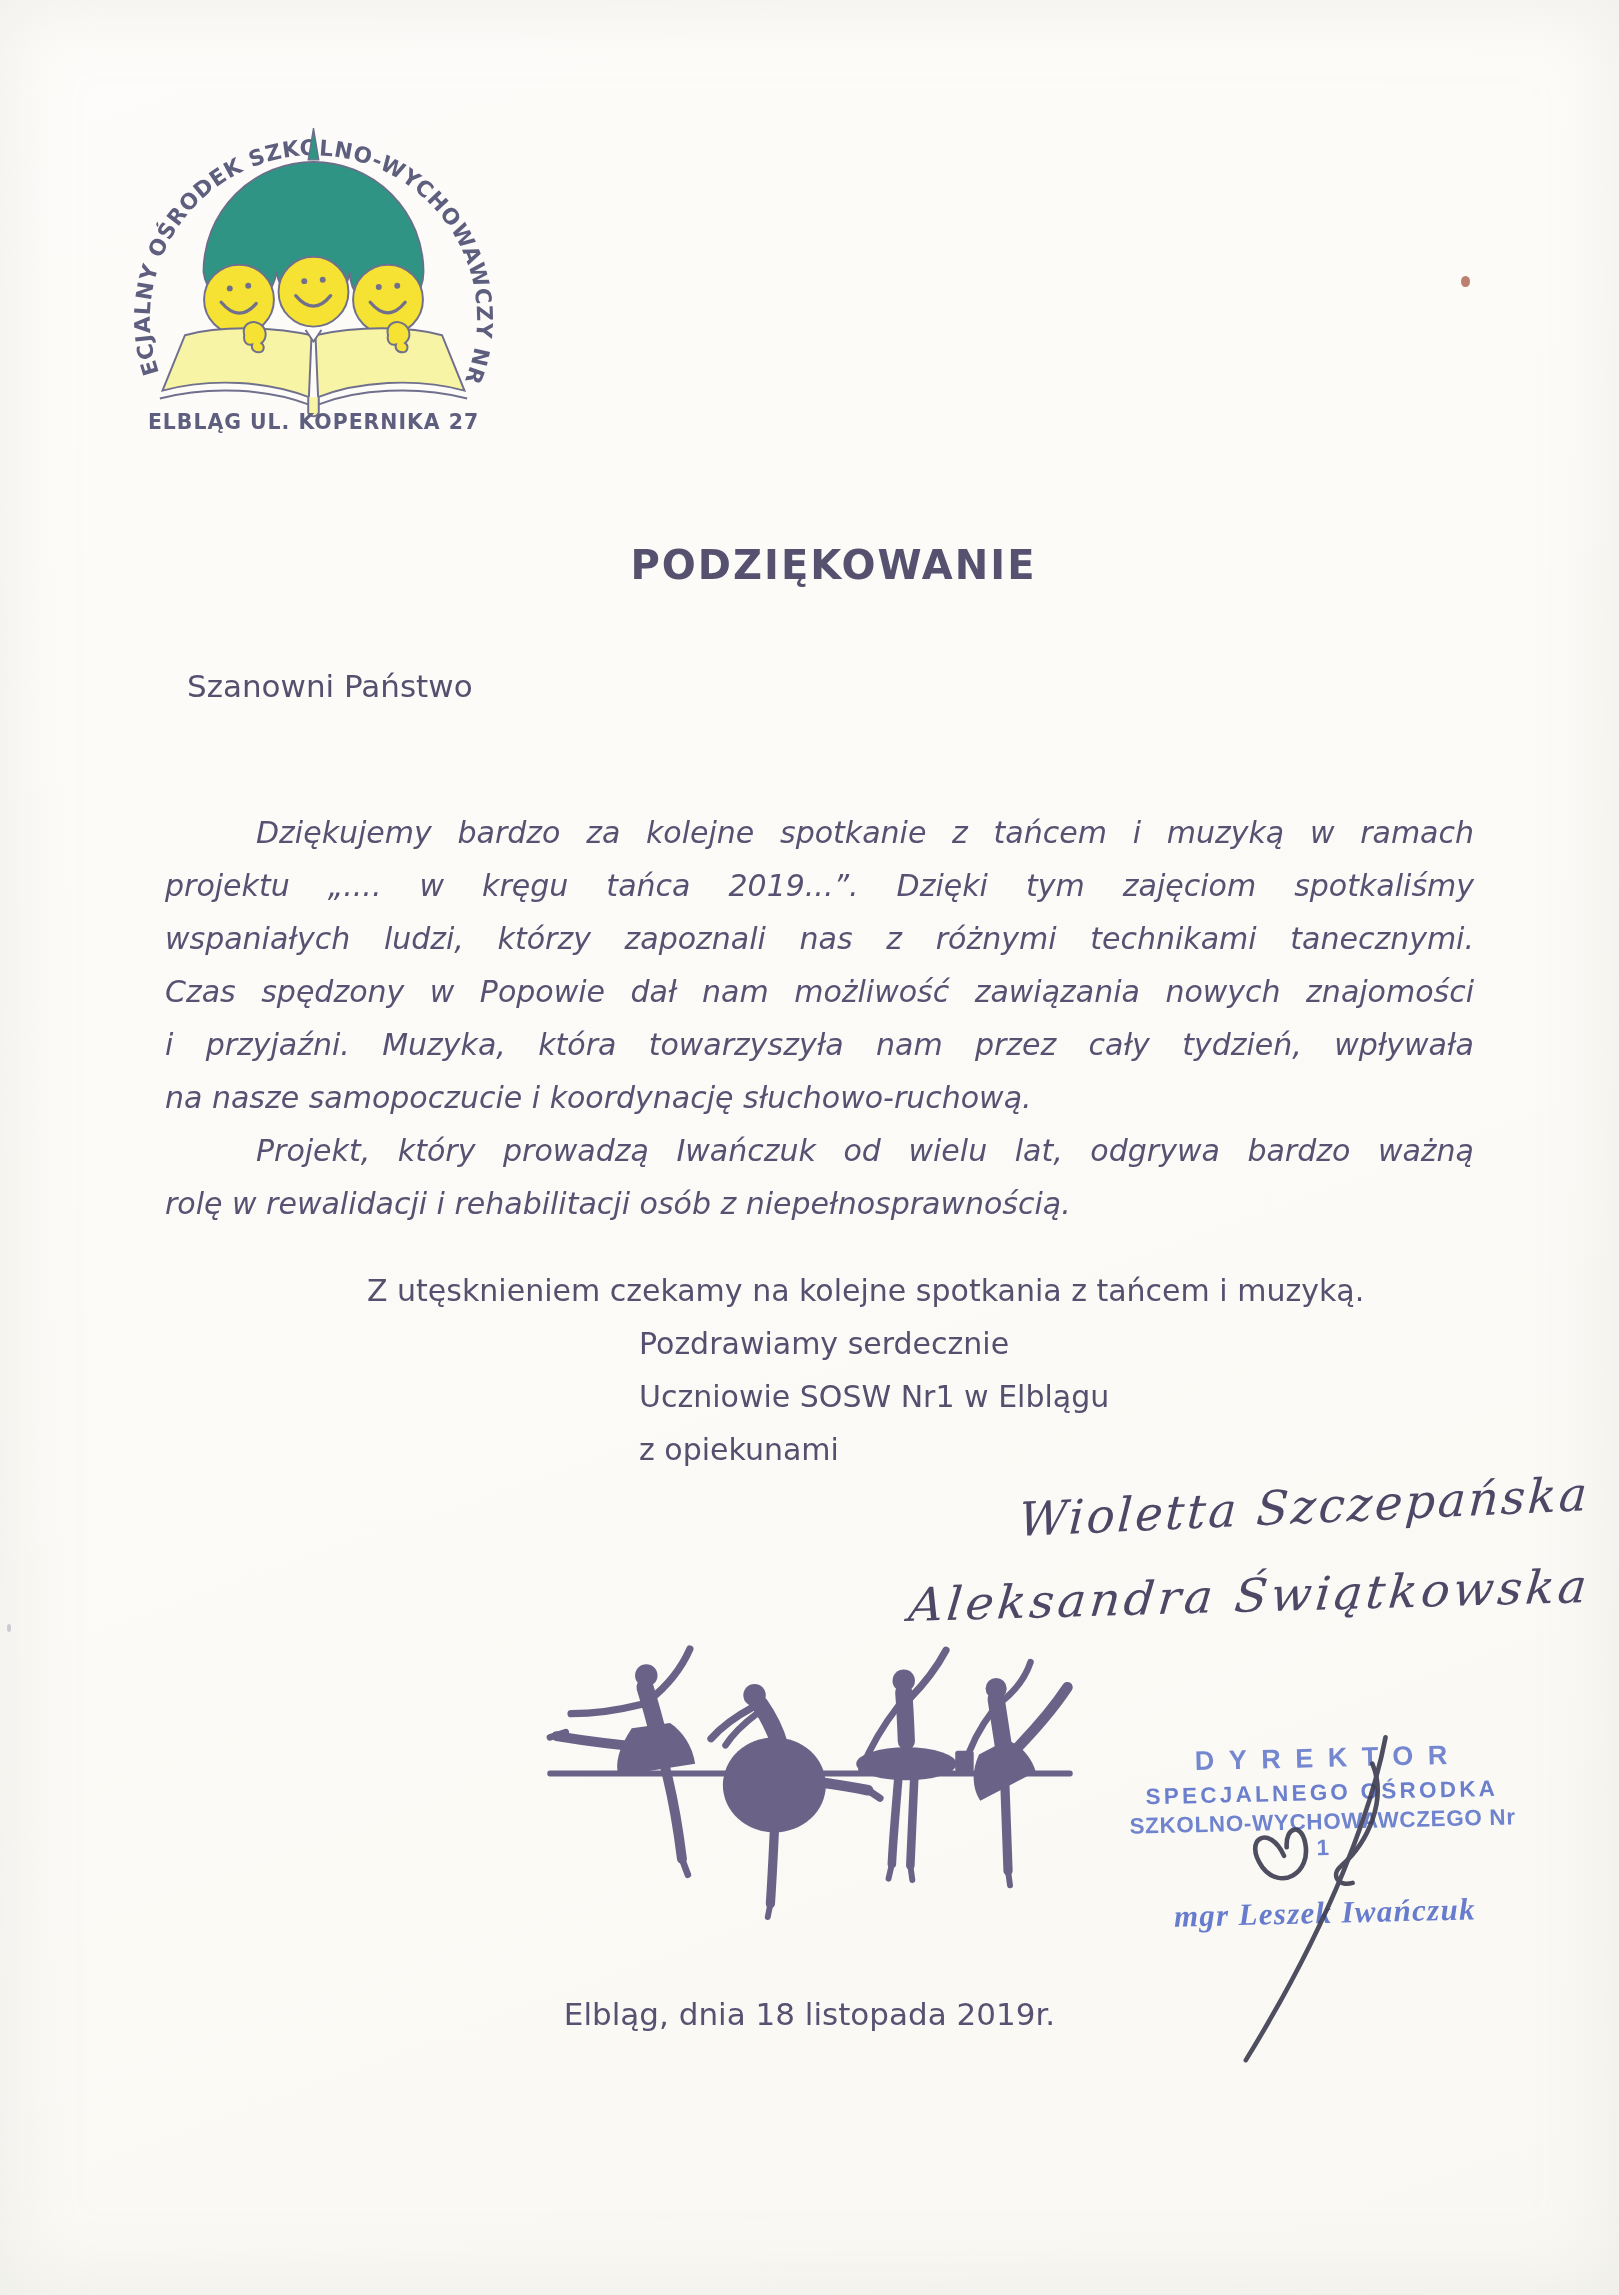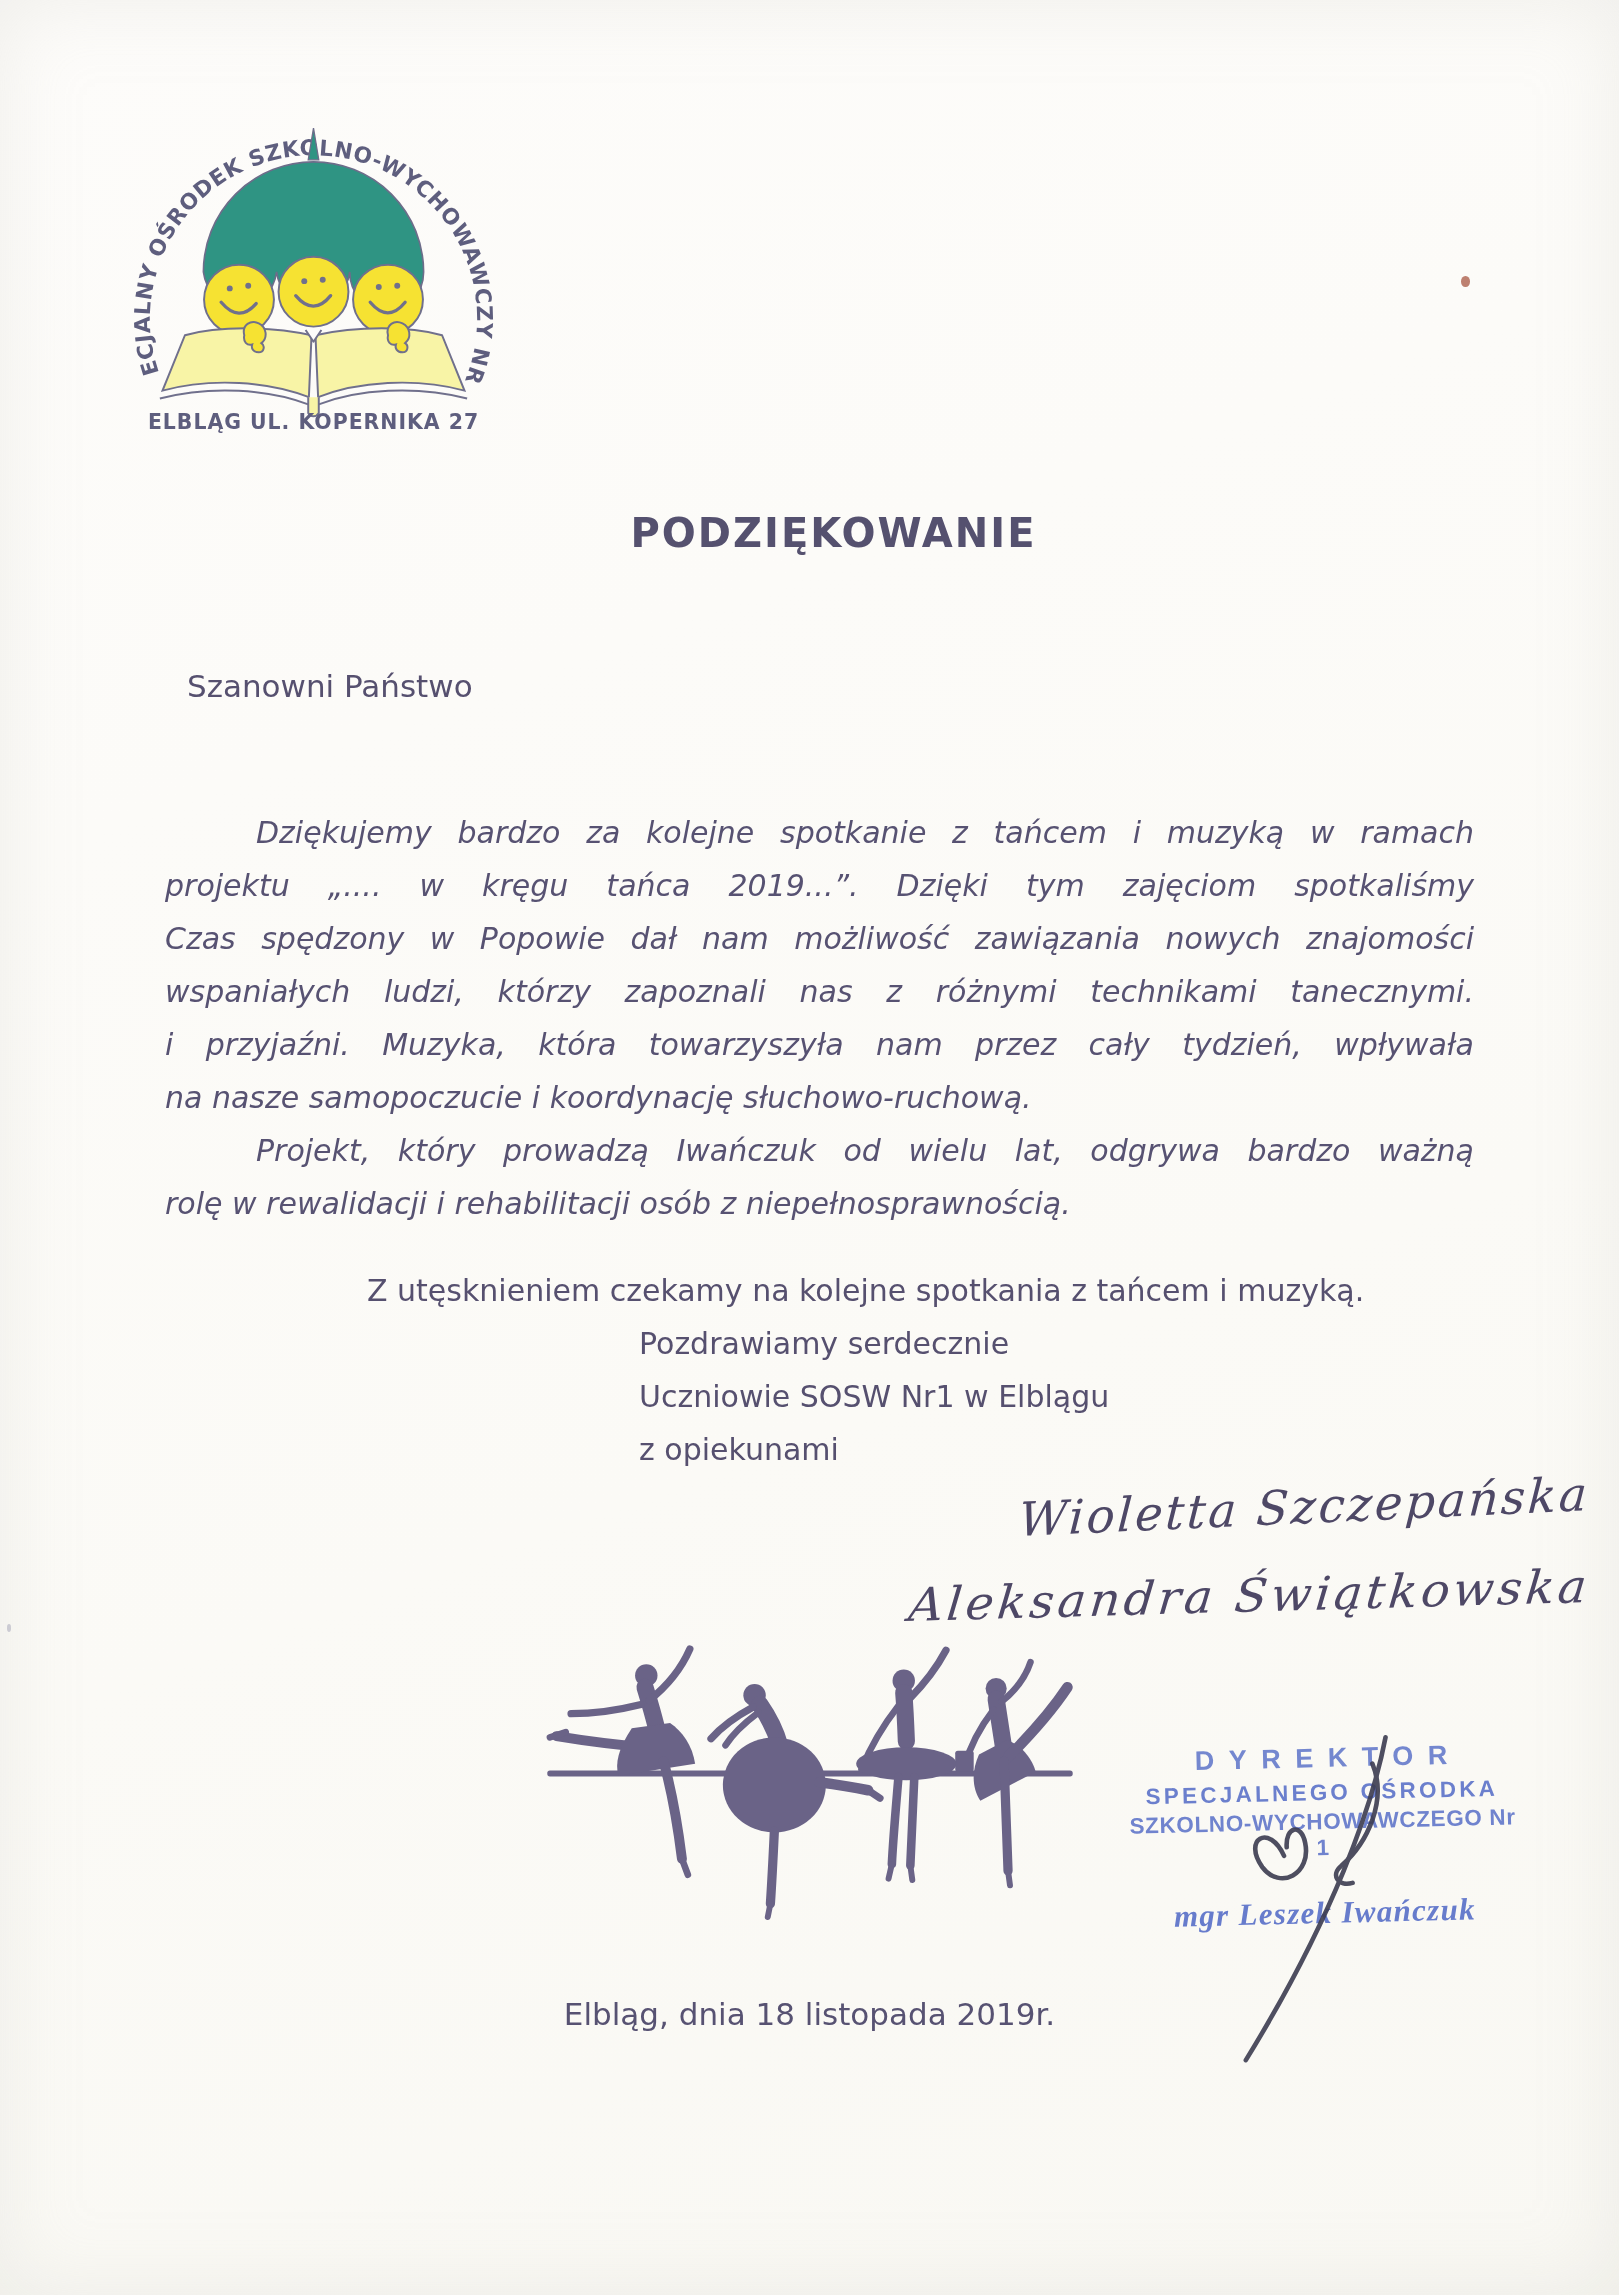--- a/index.html
+++ b/index.html
@@ -12,21 +12,21 @@
     color:#56506f;
     box-shadow:inset 0 0 79px rgba(200,198,190,.25);
   }
   .abs{position:absolute;}
 
   
   .logo{left:119px;top:91px;width:389px;height:346px;}
 
   
   .title{
-    left:0;right:0;top:510px;
+    left:0;right:0;top:542px;
     text-align:center;
     font-size:40px;font-weight:bold;letter-spacing:2px;
     color:#55516f;
     padding-left:48px;
   }
 
   .salutation{left:187px;top:668px;font-size:31px;}
 
   
   .bodyblock{left:165px;width:1309px;font-size:30px;line-height:53px;color:#575272;}
@@ -137,22 +137,22 @@
     <text x="295" y="510" text-anchor="middle" font-family="DejaVu Sans,sans-serif" font-size="31" font-weight="bold" letter-spacing="1.5" fill="#5e5e7e">ELBLĄG  UL. KOPERNIKA 27</text>
   </svg>
 
   <div class="abs title">PODZIĘKOWANIE</div>
 
   <div class="abs salutation">Szanowni Państwo</div>
 
   <div class="abs bodyblock p1">
     <div class="line just indent">Dziękujemy bardzo za kolejne spotkanie z tańcem i muzyką w ramach</div>
     <div class="line just">projektu „.... w  kręgu tańca 2019...”. Dzięki tym zajęciom spotkaliśmy</div>
+    <div class="line just">wspaniałych ludzi, którzy zapoznali nas z różnymi technikami tanecznymi.</div>
     <div class="line just">Czas spędzony w Popowie dał nam możliwość zawiązania nowych znajomości</div>
-    <div class="line just">wspaniałych ludzi, którzy zapoznali nas z różnymi technikami tanecznymi.</div>
     <div class="line just">i przyjaźni. Muzyka, która towarzyszyła nam przez cały tydzień, wpływała</div>
     <div class="line lastline">na nasze samopoczucie i koordynację słuchowo-ruchową.</div>
   </div>
 
   <div class="abs bodyblock p2">
     <div class="line just indent">Projekt, który prowadzą Iwańczuk od wielu lat, odgrywa bardzo ważną</div>
     <div class="line lastline">rolę w rewalidacji i rehabilitacji osób z niepełnosprawnością.</div>
   </div>
 
   <div class="abs closing1">Z utęsknieniem czekamy na kolejne spotkania z tańcem i muzyką.</div>

